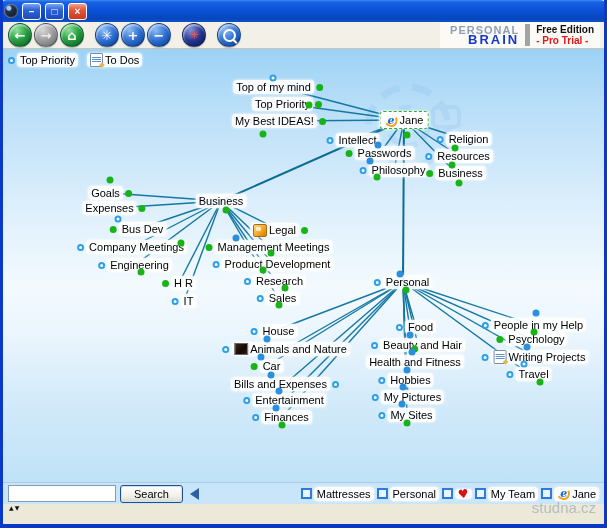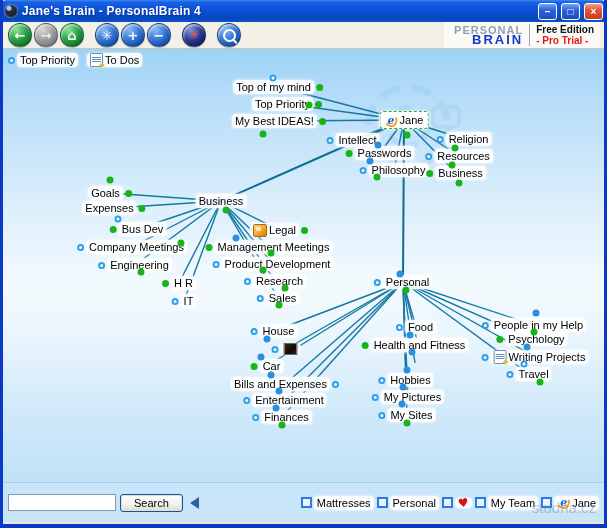--- a/index.html
+++ b/index.html
@@ -33,21 +33,21 @@
   .s-green{background:radial-gradient(circle at 35% 28%,#8fe09b 0%,#2aa244 45%,#0b6a22 85%);}
   .s-gray{background:radial-gradient(circle at 35% 28%,#d9d9d9 0%,#9a9a9a 50%,#6e6e6e 90%);color:#e9e9e9;}
   .s-blue{background:radial-gradient(circle at 35% 28%,#8cbcf4 0%,#2e6fd2 50%,#0b3f96 90%);}
   .s-navy{background:radial-gradient(circle at 35% 28%,#7e94dc 0%,#26368f 50%,#0a1a5a 90%);color:#ff5040;font-size:12px;}
   .mag{width:9px;height:9px;border:2px solid #fff;border-radius:50%;position:relative;display:inline-block;}
   .mag::after{content:"";position:absolute;width:2px;height:5px;background:#fff;right:-2px;bottom:-4px;transform:rotate(-45deg);}
   .logo-area{margin-left:auto;display:flex;align-items:center;gap:6px;background:#fbfaf6;height:100%;padding:0 6px 0 10px;}
   .logo-stack{text-align:right;line-height:10px;}
   .logo-personal{font-size:11px;letter-spacing:1px;color:#8fa0b6;font-weight:bold;}
   .logo-brain{font-size:13px;letter-spacing:2px;color:#1638c8;font-weight:bold;}
-  .edition-stack{border-left:1px solid #a3a3a3;padding-left:6px;line-height:11px;text-align:left;}
+  .edition-stack{border-left:5px solid #a3a3a3;padding-left:6px;line-height:11px;text-align:left;}
   .free-edition{font-size:10px;font-weight:bold;color:#111;}
   .pro-trial{font-size:10px;font-weight:bold;color:#e01818;}
   
   .map{position:relative;height:433px;overflow:hidden;
     background:linear-gradient(180deg,#9cd2f5 0%,#b7ddf8 12%,#dff0fc 38%,#f3fafe 55%,#eaf5fd 66%,#d2eafa 82%,#bfe2f7 100%);}
   .map svg{position:absolute;left:0;top:0;}
   .node{position:absolute;transform:translate(-50%,-50%);display:flex;align-items:center;gap:2px;white-space:nowrap;cursor:default;}
   .pill{background:rgba(255,255,255,.93);border-radius:4px;padding:0 3px;font-size:11px;color:#000;line-height:14px;
     box-shadow:0 0 3px rgba(255,255,255,.95);display:flex;align-items:center;gap:2px;}
   .pill.sel{border:1px dashed #2fae2f;background:#fff;padding:1px 4px;}
@@ -67,42 +67,41 @@
     border-top-color:transparent;border-left-color:transparent;transform:rotate(15deg);}
   .ic-legal{width:12px;height:11px;border:1px solid #a96a10;border-radius:2px;display:inline-block;position:relative;
     background:linear-gradient(135deg,#ffd98a,#f2a21c 60%,#d07d08);}
   .ic-legal::before{content:"";position:absolute;left:2px;top:2px;width:5px;height:4px;background:rgba(255,255,255,.7);border-radius:1px;}
   .ic-photo{width:12px;height:10px;border:1px solid #666;display:inline-block;
     background:linear-gradient(135deg,#3a2414,#120b06 60%,#35220f);}
   .ic-heart{color:#d31515;font-size:12px;line-height:10px;display:inline-block;transform:rotate(-8deg);
     font-family:"DejaVu Sans",sans-serif;}
   .pin-square{width:7px;height:7px;border:2px solid #2a7ae0;box-sizing:content-box;background:#eaf4ff;display:inline-block;flex:0 0 auto;}
   
-  .bottombar{height:21px;background:#c9e5f9;display:flex;align-items:center;padding:9px 5px;gap:4px;border-top:1px solid #a9cce8;}
+  .bottombar{height:21px;background:#c9e5f9;display:flex;align-items:center;padding:0 5px;gap:4px;border-top:1px solid #a9cce8;}
   .search-input{width:102px;height:15px;border:1px solid #7f9db9;font-size:11px;padding:0 2px;background:#fff;}
   .search-btn{height:18px;font-size:11px;padding:0 13px;border:1px solid #274f87;border-radius:3px;color:#000;
     background:linear-gradient(180deg,#fefefe 0%,#f2f1ea 60%,#dedbcd 100%);box-shadow:inset 0 0 0 1px #cfe3f5;cursor:default;}
   .nav-back-tri{width:0;height:0;border-top:6px solid transparent;border-bottom:6px solid transparent;
     border-right:9px solid #2f5f9e;margin:0 3px;display:inline-block;cursor:default;}
   .pinned-bottom{margin-left:auto;display:flex;align-items:center;gap:3px;}
   .bitem{display:flex;align-items:center;gap:2px;cursor:default;}
   .bitem .pill{font-size:11px;}
   
   .statusstrip{height:7px;background:#ece9d8;display:flex;align-items:center;padding-left:6px;}
   .resize-arrows{font-size:6px;line-height:6px;color:#111;letter-spacing:1px;font-family:"DejaVu Sans",sans-serif;cursor:default;}
   .sitewm{position:absolute;right:8px;bottom:8px;font-size:15px;color:rgba(110,135,160,.45);pointer-events:none;z-index:50;}
 </style>
 </head>
 <body>
 
 <div class="window">
 
   <div class="titlebar">
     <span class="app-icon"></span>
-    <span class="title-text">Jane's Brain - PersonalBrain 4</span>
     <button class="winbtn">–</button>
     <button class="winbtn">□</button>
     <button class="winbtn close">×</button>
   </div>
 
 
   <div class="toolbar">
     <span style="display:flex;align-items:center;">
         <button class="tbtn s-green">←</button>
         <button class="tbtn s-gray">→</button>
@@ -338,20 +337,21 @@
         <div class="node" style="left: 271px; top: 282px;">
           <span class="do"></span>
           <span class="pill">
             <span>House</span>
           </span>
         </div>
         <div class="node" style="left: 283px; top: 300px;">
           <span class="do"></span>
           <span class="pill">
             <span class="ic-photo"></span>
+            <span>Animals and Nature</span>
           </span>
         </div>
         <div class="node" style="left: 264px; top: 317px;">
           <span class="dg"></span>
           <span class="pill">
             <span>Car</span>
           </span>
         </div>
         <div class="node" style="left: 282px; top: 335px;">
           <span class="pill">
@@ -376,21 +376,21 @@
           <span class="pill">
             <span>Food</span>
           </span>
         </div>
         <div class="node" style="left: 415px; top: 296px;">
           <span class="do"></span>
           <span class="pill">
             <span>Beauty and Hair</span>
           </span>
         </div>
-        <div class="node" style="left: 412px; top: 296px;">
+        <div class="node" style="left: 412px; top: 308px; flex-direction: column;">
           <span class="dg"></span>
           <span class="pill">
             <span>Health and Fitness</span>
           </span>
         </div>
         <div class="node" style="left: 403px; top: 331px;">
           <span class="do"></span>
           <span class="pill">
             <span>Hobbies</span>
           </span>

